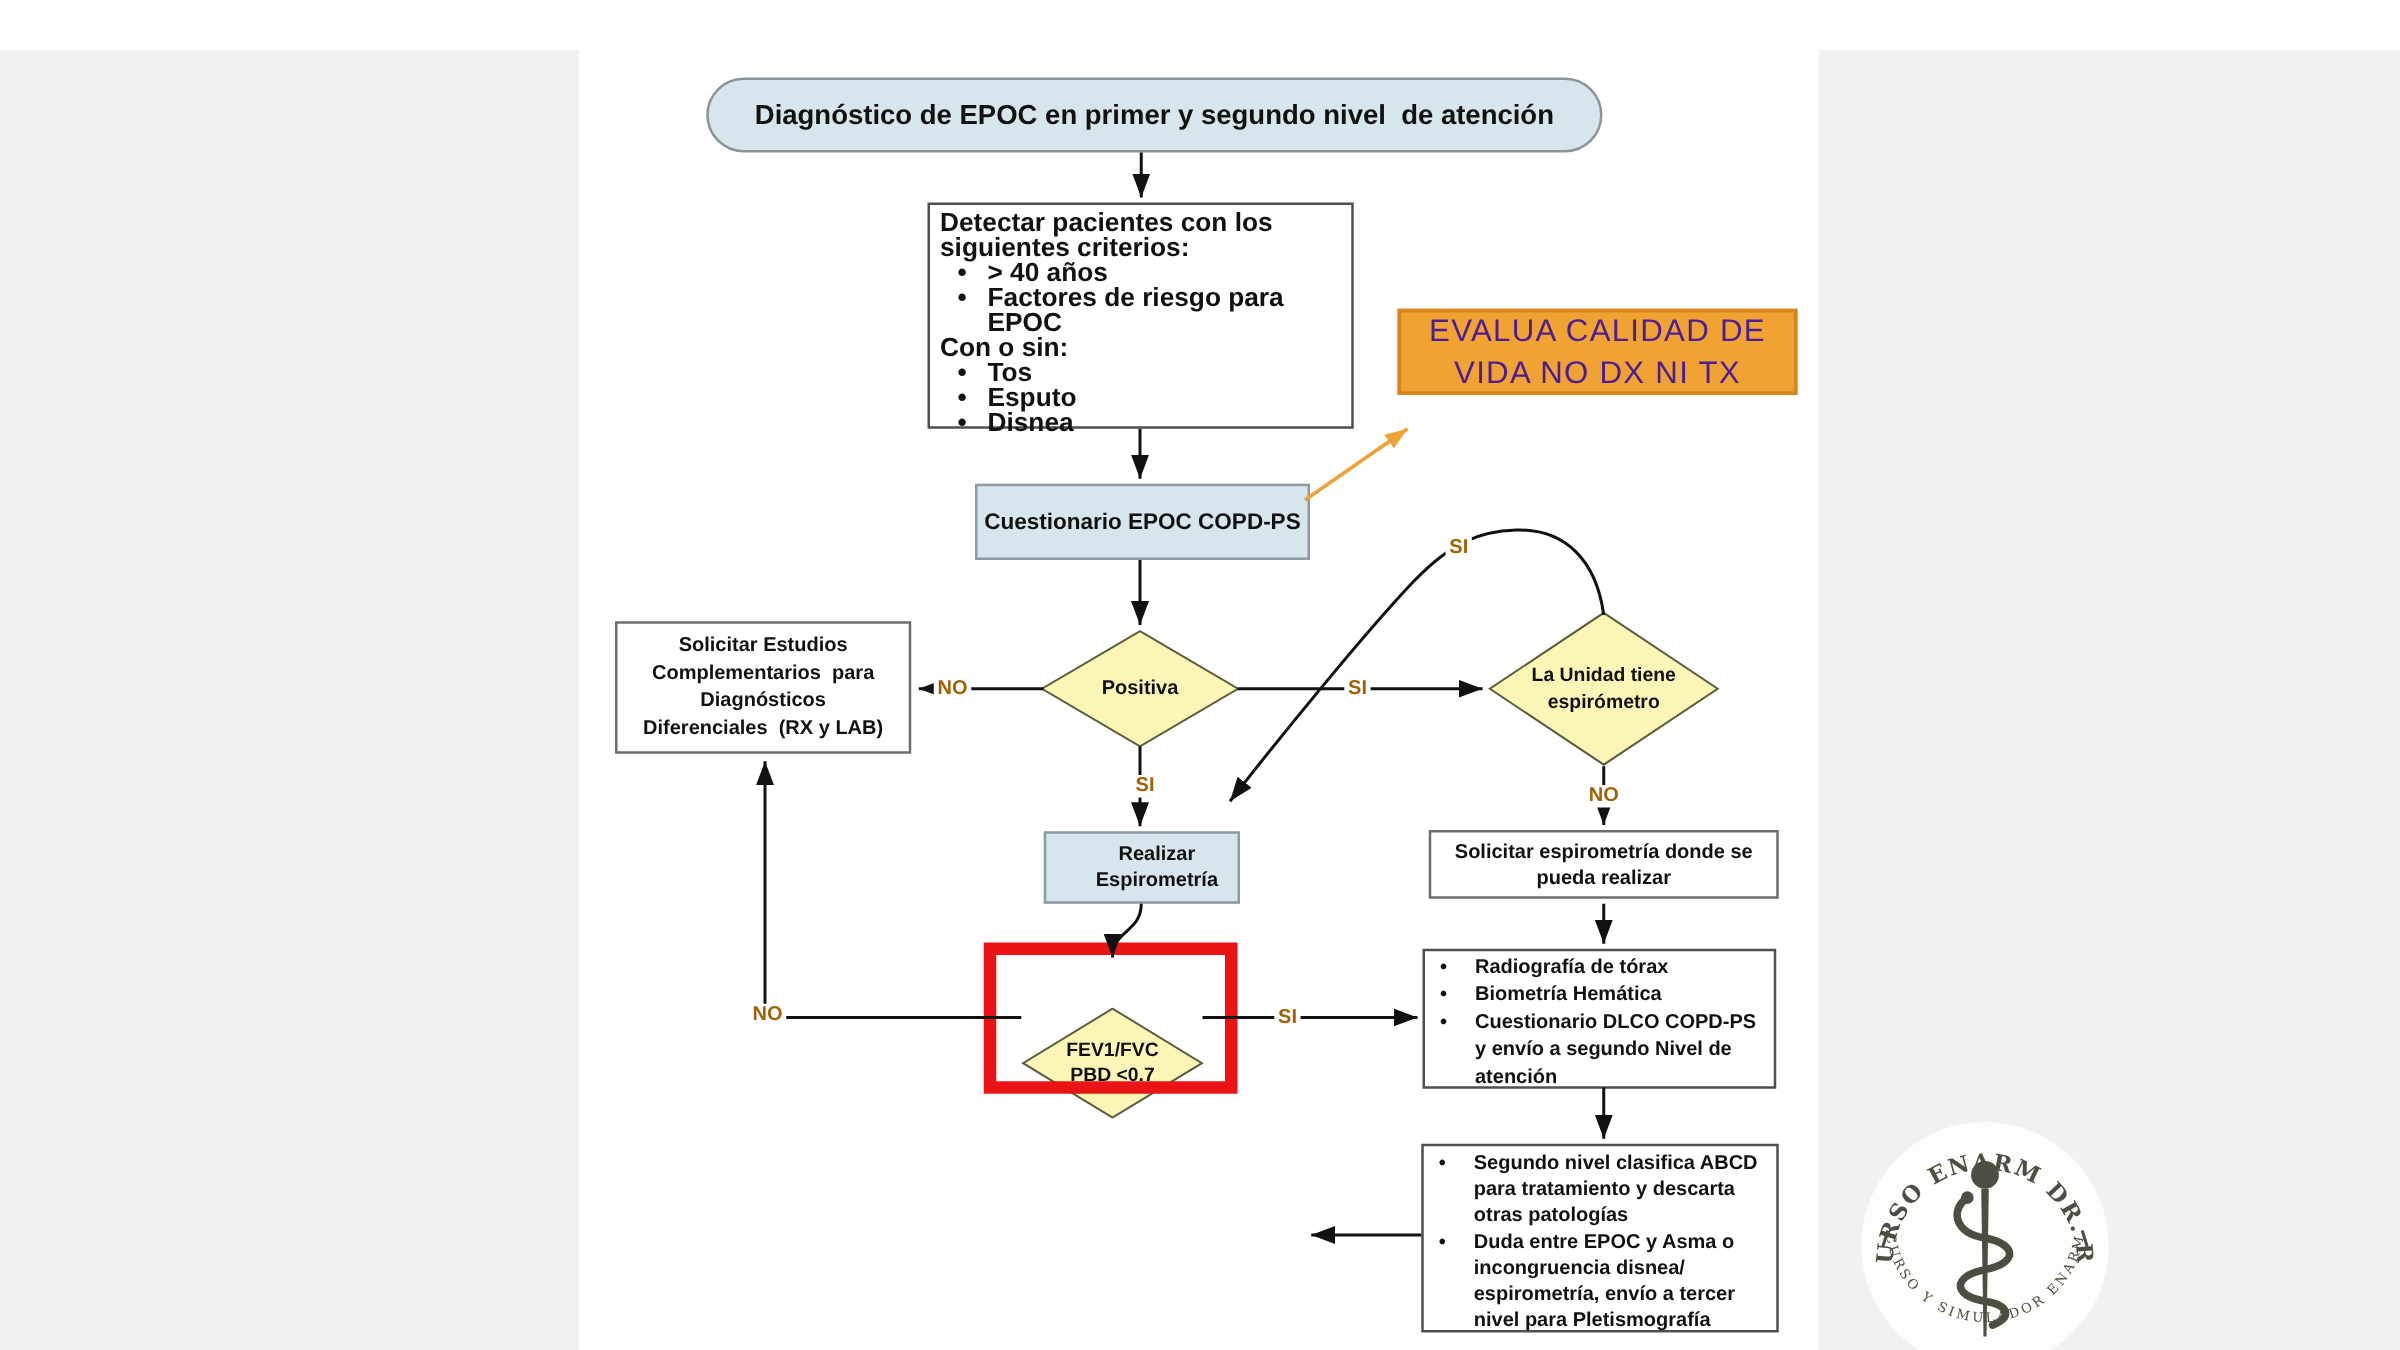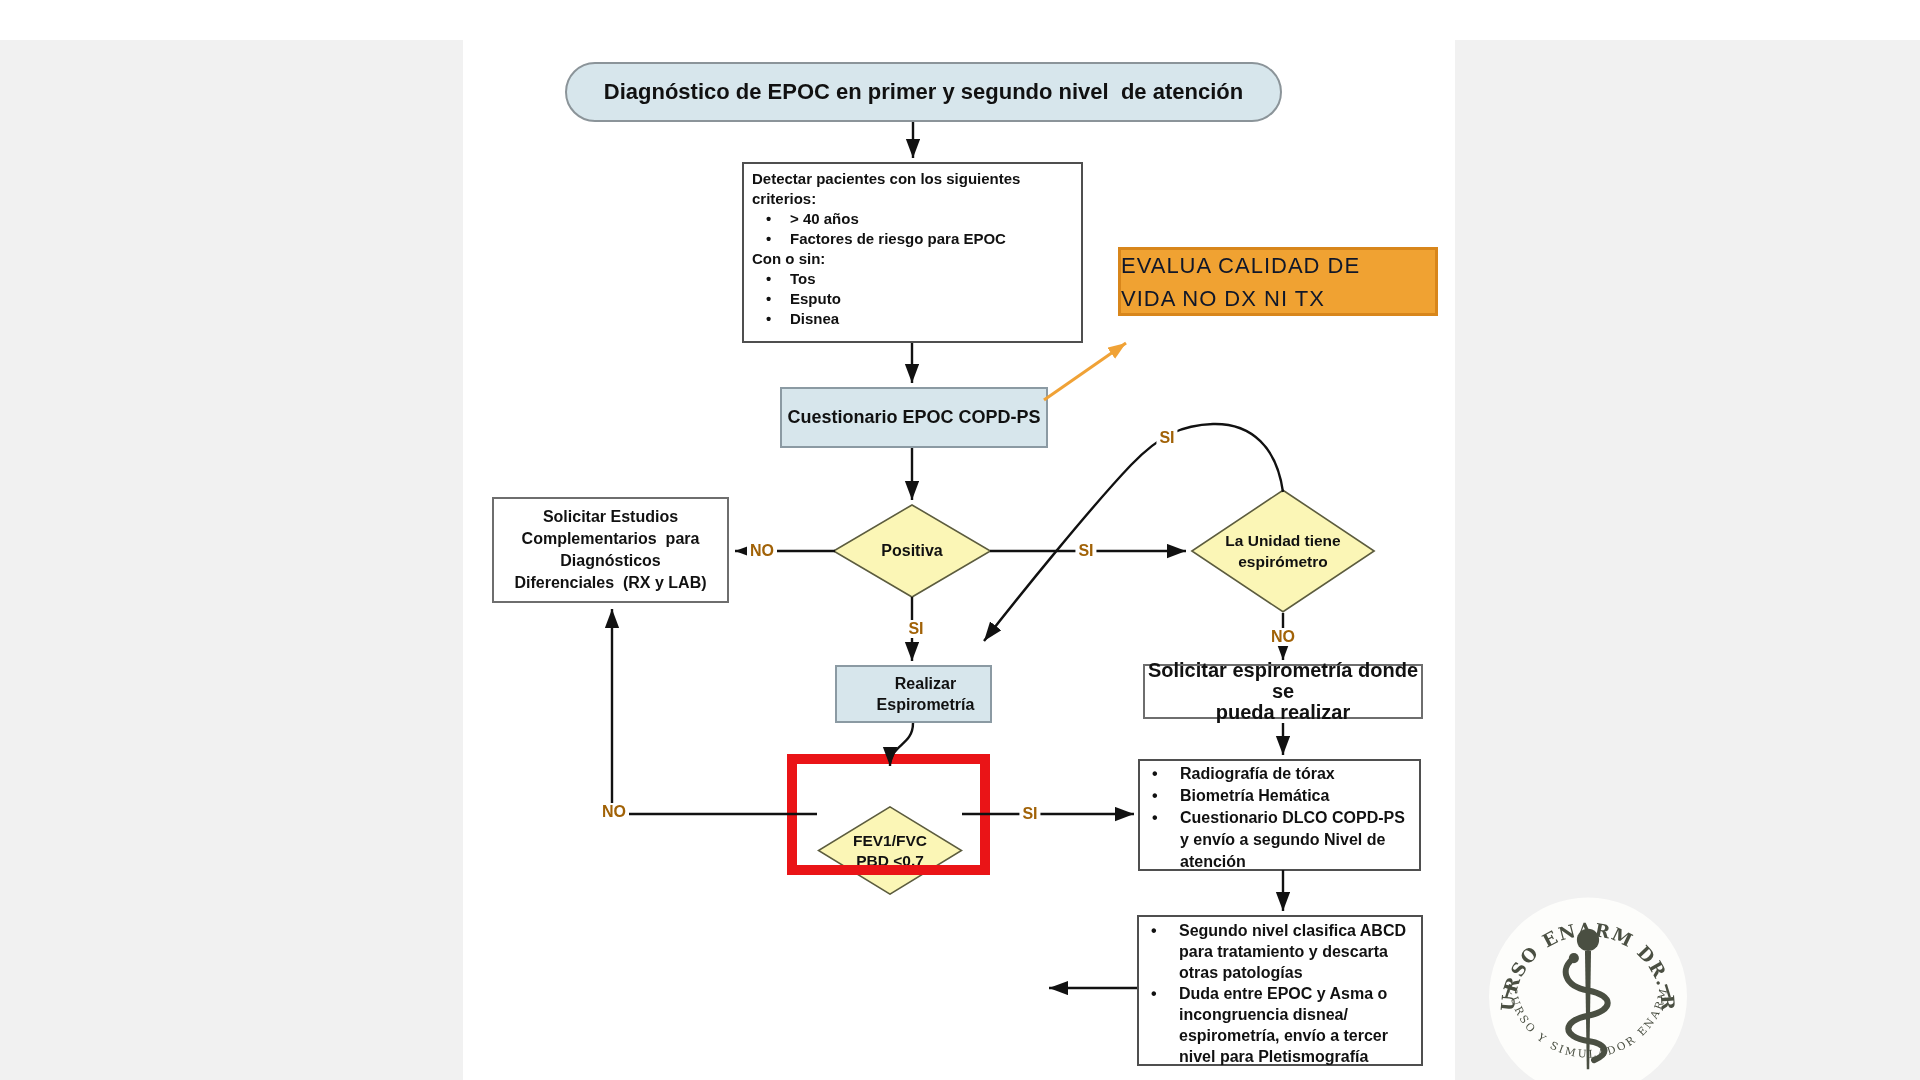--- a/index.html
+++ b/index.html
@@ -18,39 +18,39 @@
   .bdot{width:46px;padding-left:22px;box-sizing:border-box;}
   .bdot2{width:40px;padding-left:12px;box-sizing:border-box;}
   .btext{flex:1;padding-right:4px;}
   .dia{position:absolute;z-index:2;}
   .dia svg{position:absolute;left:0;top:0;width:100%;height:100%;}
   .dtext{position:absolute;inset:0;display:flex;flex-direction:column;align-items:center;
          justify-content:center;text-align:center;font-weight:bold;color:#111;}
   #redbox{position:absolute;left:787px;top:714px;width:203px;height:121px;
           border:10px solid #ea1417;box-sizing:border-box;z-index:3;}
   #orange-note{position:absolute;left:1118px;top:207px;width:320px;height:69px;box-sizing:border-box;
-          background:#f0a232;border:3px solid #d8861b;color:#0f172a;display:flex;flex-direction:column;
-          align-items:flex-start;justify-content:center;text-align:center;font-size:22px;line-height:33px;
+          background:#f0a232;border:3px solid #d8861b;color:#4c1d95;display:flex;flex-direction:column;
+          align-items:center;justify-content:center;text-align:center;font-size:25px;line-height:33px;
           letter-spacing:1px;z-index:2;}
   #wires{position:absolute;left:0;top:0;width:1920px;height:1080px;z-index:4;pointer-events:none;}
   .elabel{position:absolute;transform:translate(-50%,-50%);background:#ffffff;padding:0 3px;
           font-weight:bold;font-size:16px;color:#a16207;z-index:5;}
   #logo{position:absolute;left:1487px;top:853px;width:202px;height:207px;z-index:2;}
 </style>
 </head>
 <body>
 
 <div id="stage">
   <div id="panel"></div>
 
   <div class="node pill" style="left:565px;top:22px;width:717px;height:60px;">
     <span class="pre">Diagnóstico de EPOC en primer y segundo nivel  de atención</span>
   </div>
 
-  <div class="node listbox" style="left:742px;top:122px;width:341px;height:181px;font-size:15px;line-height:20px;padding:5px 2px 12px 0;">
+  <div class="node listbox" style="left:742px;top:122px;width:341px;height:181px;font-size:21px;line-height:20px;padding:5px 2px 12px 0;">
     <div style="padding-left:8px;">Detectar pacientes con los siguientes criterios:</div>
     <div style="height:20px;"></div>
     <div class="brow">
       <span class="bdot">•</span>
       <span class="btext pre">&gt; 40 años</span>
     </div>
     <div class="brow">
       <span class="bdot">•</span>
       <span class="btext">Factores de riesgo para EPOC</span>
     </div>
@@ -112,21 +112,21 @@
   <div class="dia" style="left:817px;top:766px;width:146px;height:89px;">
     <svg viewBox="0 0 100 100" preserveAspectRatio="none">
       <polygon points="50,1 99,50 50,99 1,50" fill="#fbf6b6" stroke="#5c5c3e" stroke-width="1.6" vector-effect="non-scaling-stroke"></polygon>
     </svg>
     <div class="dtext" style="font-size:15.5px;line-height:20px;">
       <div>FEV1/FVC</div>
       <div>PBD &lt;0.7</div>
     </div>
   </div>
 
-  <div class="node whitebox" style="left:1143px;top:624px;width:280px;height:55px;font-size:20px;line-height:21px;">
+  <div class="node whitebox" style="left:1143px;top:624px;width:280px;height:55px;font-size:16px;line-height:21px;">
     <div>Solicitar espirometría donde se</div>
     <div>pueda realizar</div>
   </div>
 
   <div class="node listbox" style="left:1138px;top:719px;width:283px;height:112px;font-size:16px;line-height:22px;padding-top:2px;">
     <div class="brow">
       <span class="bdot2">•</span>
       <span class="btext">Radiografía de tórax</span>
     </div>
     <div class="brow">

